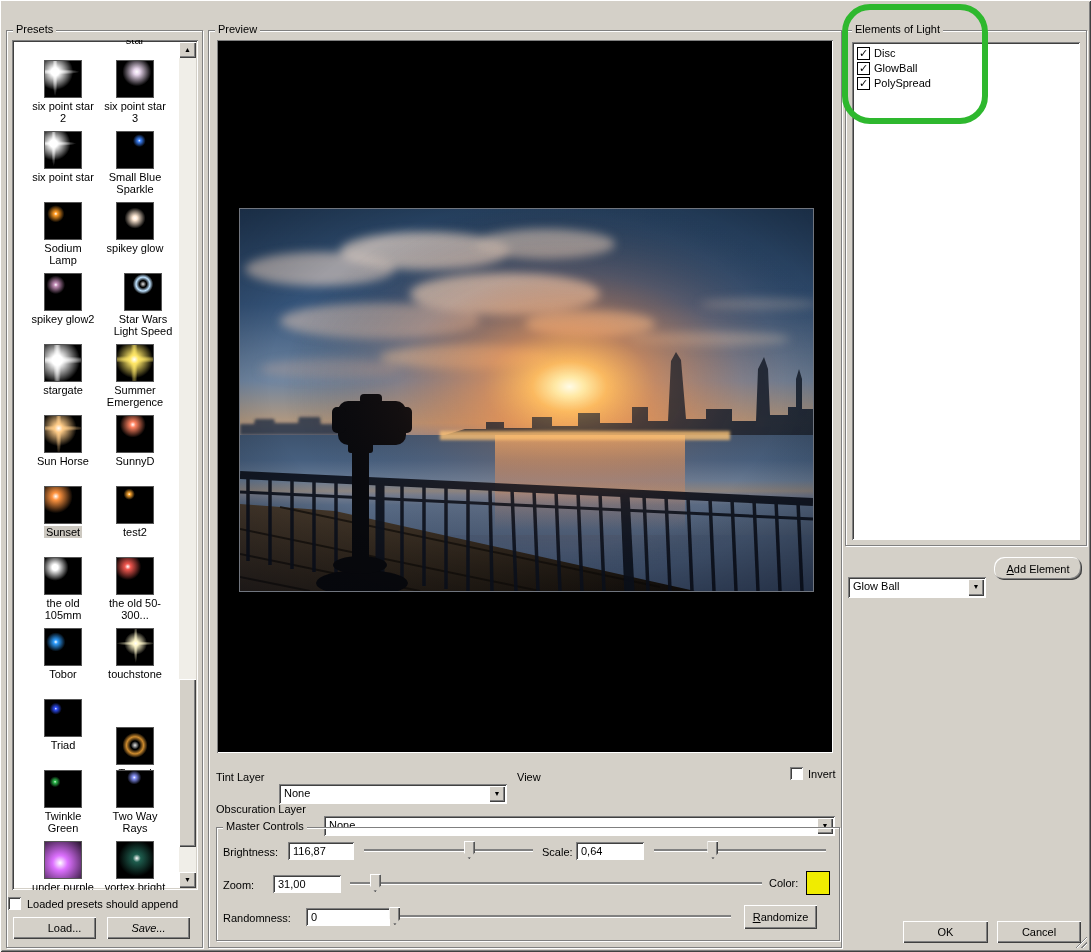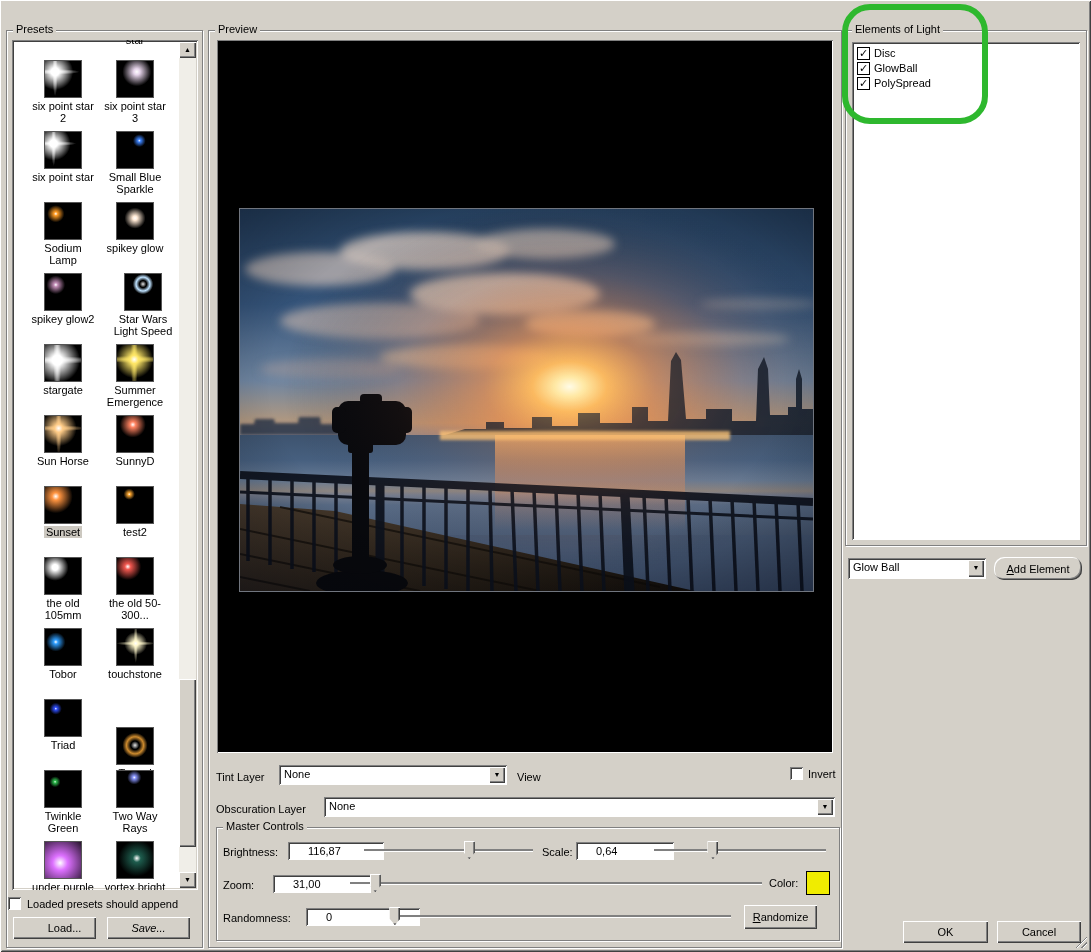--- a/index.html
+++ b/index.html
@@ -22,24 +22,24 @@
   .glyph-x{position:absolute;left:0;top:0;width:100%;height:100%;font-weight:bold;font-size:11px;line-height:14px;text-align:center;}
   
   .groupbox{position:absolute;border:1px solid #808080;
     box-shadow:1px 1px 0 #ffffff, inset 1px 1px 0 #ffffff;}
   .legend{position:absolute;top:-8px;left:6px;background:#d4d0c8;padding:0 3px;white-space:nowrap;}
   
   .sunken{background:#fff;
     box-shadow:inset 1px 1px 0 #808080, inset -1px -1px 0 #ffffff, inset 2px 2px 0 #404040, inset -2px -2px 0 #d4d0c8;}
   .btn{position:absolute;background:#d4d0c8;border:none;font-family:inherit;font-size:11px;color:#000;
     box-shadow:inset 1px 1px 0 #ffffff, inset -1px -1px 0 #404040, inset -2px -2px 0 #808080;}
-  .field{position:absolute;border:none;outline:none;font-family:inherit;font-size:11px;padding:2px 20px;background:#fff;
+  .field{position:absolute;border:none;outline:none;font-family:inherit;font-size:11px;padding:2px 5px;background:#fff;
     box-shadow:inset 1px 1px 0 #808080, inset -1px -1px 0 #ffffff, inset 2px 2px 0 #404040;}
   .combo{position:absolute;background:#fff;
-    box-shadow:inset 1px 1px 0 #808080, inset -1px -1px 0 #ffffff, inset 2px 2px 0 #404040;}
+    box-shadow:inset 1px 1px 0 #808080, inset -1px -1px 0 #ffffff, inset 2px 2px 0 #404040;margin-top:19px;}
   .combo .val{position:absolute;left:5px;top:3px;white-space:nowrap;}
   .combo .arrow{position:absolute;right:2px;top:2px;bottom:2px;width:16px;background:#d4d0c8;
     box-shadow:inset 1px 1px 0 #ffffff, inset -1px -1px 0 #404040, inset -2px -2px 0 #808080;
     font-size:7px;text-align:center;line-height:16px;color:#000;}
   .checkbox{position:absolute;width:13px;height:13px;background:#fff;
     box-shadow:inset 1px 1px 0 #808080, inset -1px -1px 0 #ffffff, inset 2px 2px 0 #404040;
     font-size:11px;font-weight:bold;line-height:13px;text-align:center;}
   .label{position:absolute;white-space:nowrap;}
   
   #preset-list{position:absolute;left:12px;top:40px;width:186px;height:850px;overflow:hidden;}

